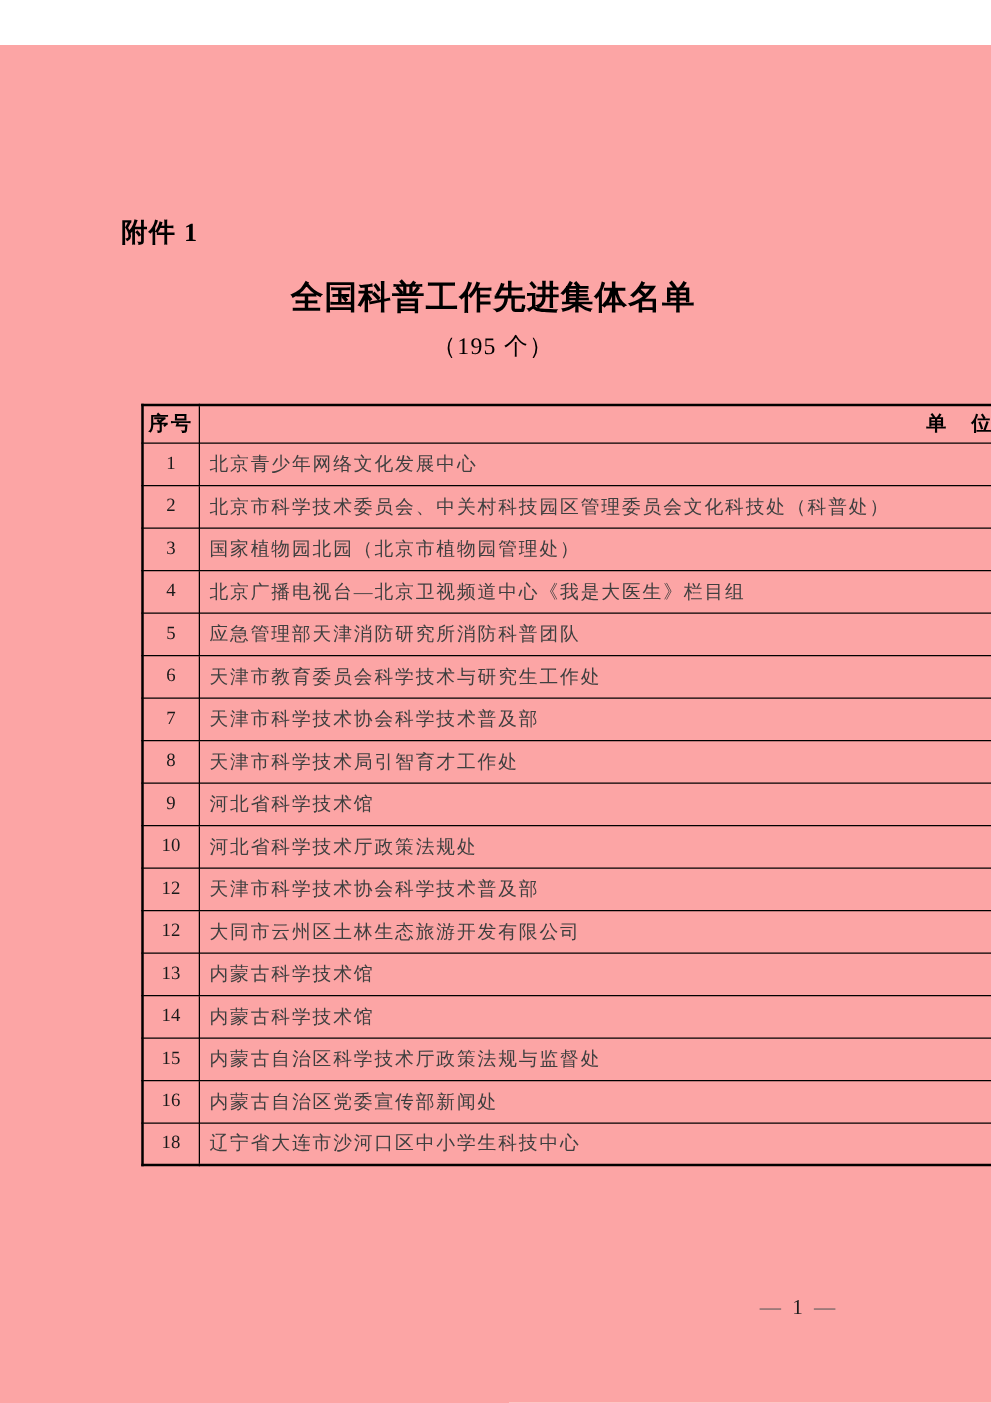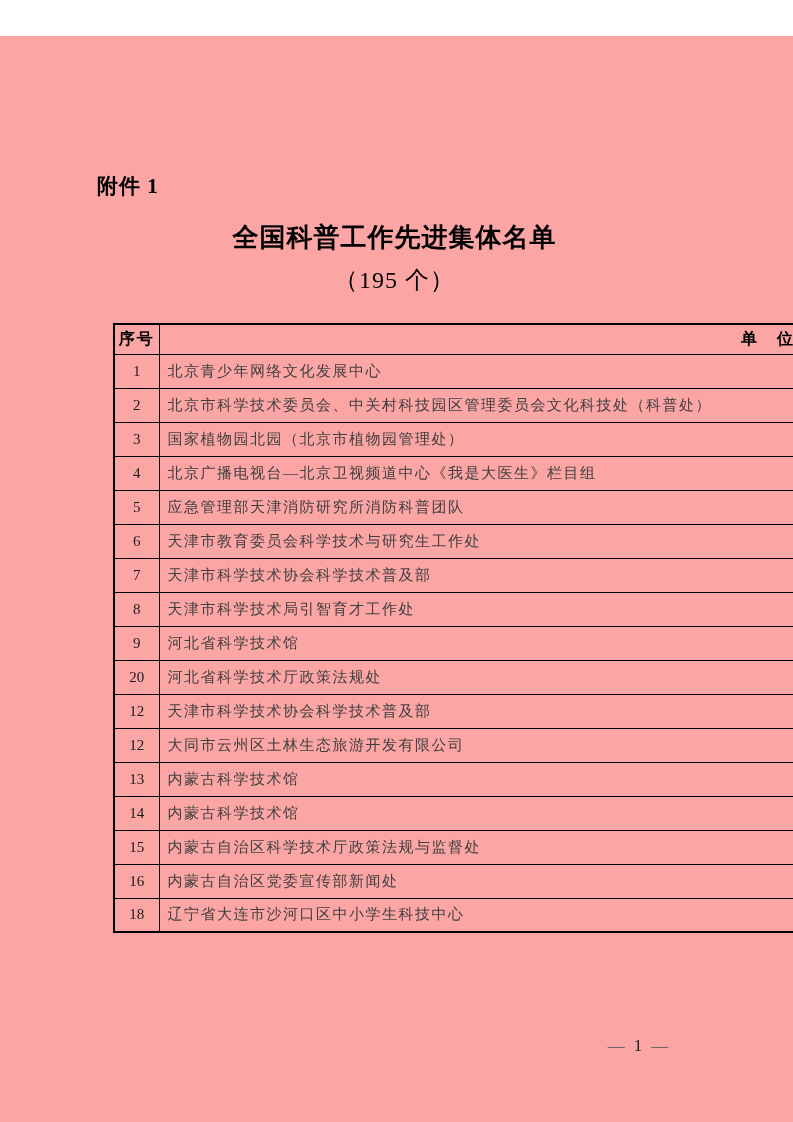--- a/index.html
+++ b/index.html
@@ -29,21 +29,21 @@
     text-align: center;
     font-size: 26px;
     font-weight: bold;
     color: #000000;
     letter-spacing: 1px;
   }
   .count {
     position: absolute;
     left: 0; right: 4px; top: 228px;
     text-align: center;
-    font-size: 24px;
+    font-size: 19px;
     font-weight: normal;
     color: #000000;
     letter-spacing: 1px;
   }
   table.units {
     position: absolute;
     left: 113px; top: 287px;
     width: 684px;
     border-collapse: collapse;
     table-layout: fixed;
@@ -143,21 +143,21 @@
         </tr>
         <tr>
           <td class="col-index">8</td>
           <td class="col-unit">天津市科学技术局引智育才工作处</td>
         </tr>
         <tr>
           <td class="col-index">9</td>
           <td class="col-unit">河北省科学技术馆</td>
         </tr>
         <tr>
-          <td class="col-index">20</td>
+          <td class="col-index">10</td>
           <td class="col-unit">河北省科学技术厅政策法规处</td>
         </tr>
         <tr>
           <td class="col-index">12</td>
           <td class="col-unit">天津市科学技术协会科学技术普及部</td>
         </tr>
         <tr>
           <td class="col-index">12</td>
           <td class="col-unit">大同市云州区土林生态旅游开发有限公司</td>
         </tr>

